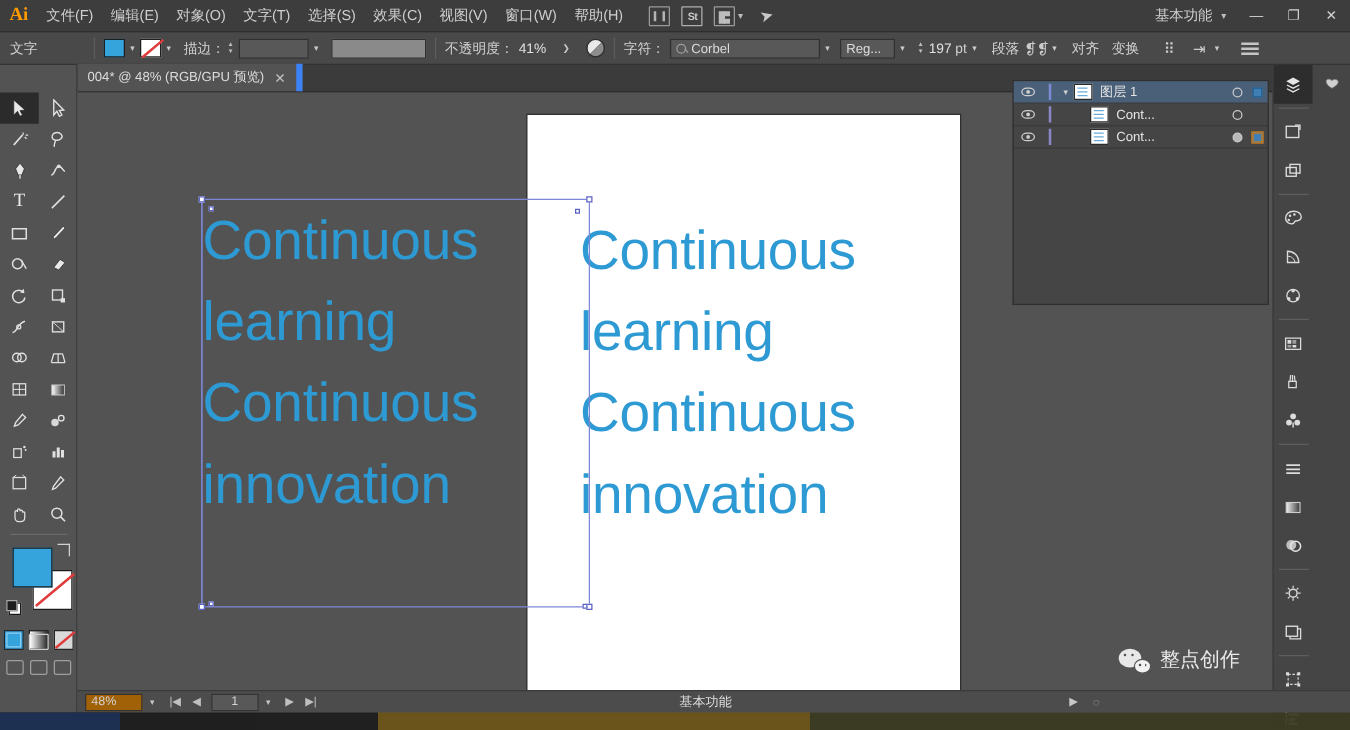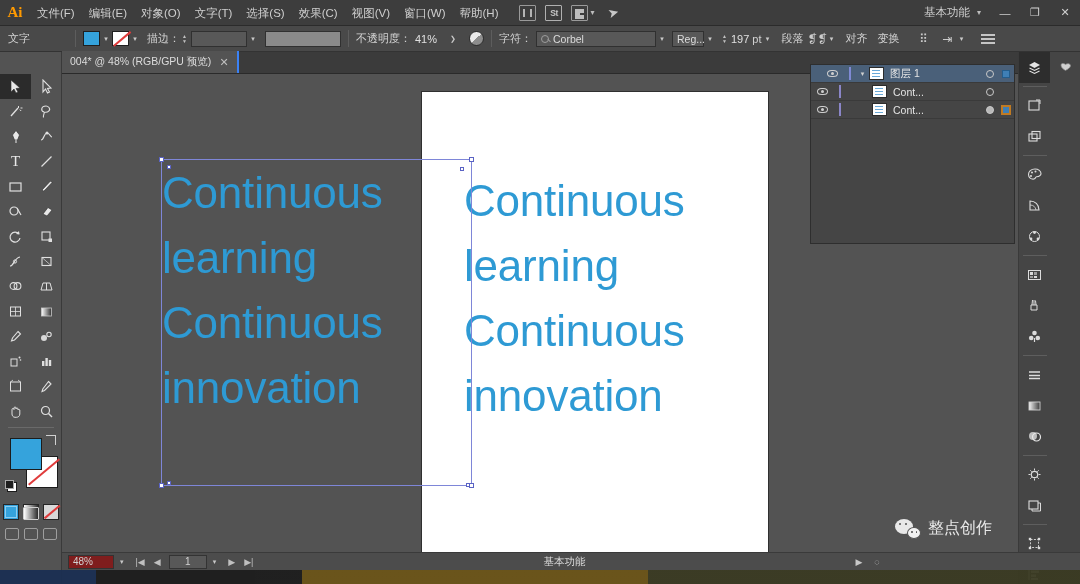--- a/index.html
+++ b/index.html
@@ -113,21 +113,21 @@
 
   
   .tabbar {
     position: absolute; left: 62px; top: 52px; width: 1018px; height: 22px;
     background: #3b3b3b; border-bottom: 1px solid #2a2a2a;
     display: flex; align-items: flex-end;
   }
   .doc-tab {
     height: 22px; background: #535353; display: flex; align-items: center;
     padding: 0 8px; gap: 8px; font-size: 10.5px; color: #dcdcdc;
-    border-right: 2px solid #3b82f6;
+    border-right: 5px solid #3b82f6;
   }
   .tab-close { font-size: 11px; color: #bfbfbf; }
 
   
   .toolbar {
     position: absolute; left: 0; top: 52px; width: 62px; height: 532px;
     background: #535353; border-right: 1px solid #3a3a3a;
   }
   .tool-grid { display: flex; flex-wrap: wrap; width: 62px; padding-top: 22px; }
   .tool {
@@ -241,21 +241,21 @@
   .panel-head-right { margin-left:auto; display:flex; align-items:center; gap:7px; padding-right:7px; }
   .chev2 { font-size:9px; color:#c3c3c3; letter-spacing:-1px;}
   .pmenu { display:flex; flex-direction:column; gap:2px; }
   .pmenu span { width:10px; height:1.4px; background:#c3c3c3; display:block; }
 
   .layer-rows { position:relative; }
   .lrow {
     height: 18px; display: flex; align-items: center;
     border-bottom: 1px solid #3a3a3a; font-size: 10.5px; color: #e4e4e4;
   }
-  .lrow.sel { background: #4a6079; padding-left: 10px; }
+  .lrow.sel { background: #4a6079; }
   .eye {
     width: 22px; display:flex; align-items:center; justify-content:center; flex:none;
   }
   .eye-g {
     width:11px; height:7px; border-radius:50%/60%; border:1.2px solid #cfcfcf; position:relative;
   }
   .eye-g::after {
     content:""; position:absolute; left:3.2px; top:1.3px; width:3px; height:3px;
     border-radius:50%; background:#cfcfcf;
   }
@@ -303,21 +303,21 @@
   .rail-btn.active { background:#2d2d2d; }
   .rail-div { width:24px; height:1px; background:#5e5e5e; margin:3px auto; }
 
   
   .statusbar {
     position: absolute; left: 62px; bottom: 14px; width: 1018px; height: 18px;
     background: #4c4c4c; border-top: 1px solid #3a3a3a;
     display: flex; align-items: center; font-size: 10px; color: #d2d2d2;
   }
   .zoom-field {
-    width: 46px; height: 14px; background:#7f1d1d; border:1px solid #333;
+    width: 46px; height: 14px; background:#a16207; border:1px solid #333;
     display:flex; align-items:center; padding-left:4px; margin-left: 6px; font-size:10px;
   }
   .sb-arrow { font-size:7px; color:#c8c8c8; margin: 0 6px; }
   .nav-group { display:flex; align-items:center; gap:9px; margin-left:6px; color:#c0c0c0; font-size:9px;}
   .page-field {
     width: 38px; height:14px; background:#585858; border:1px solid #333;
     display:flex; align-items:center; justify-content:center; font-size:10px;
   }
   .sb-tool { margin-left: 290px; font-size:10.5px; color:#dcdcdc;}
   .sb-play { margin-left: 270px; font-size:9px; color:#c8c8c8;}
@@ -417,21 +417,21 @@
     <span class="cb-pct" style="margin-left:4px">41%</span>
     <div class="dd-arrow" style="margin-left:10px">❯</div>
     <div class="opacity-icon" style="margin-left:10px"></div>
     <div class="cb-sep"></div>
     <span class="cb-label">字符：</span>
     <div class="field" style="width:120px;margin-left:4px;gap:4px">
       <span class="mag"></span>
       <span>Corbel</span>
     </div>
     <div class="dd-arrow">▾</div>
-    <div class="field" style="width:32px;margin-left:4px">Reg...</div>
+    <div class="field" style="width:44px;margin-left:4px">Reg...</div>
     <div class="dd-arrow">▾</div>
     <div class="stepper" style="margin-left:6px">
         <i>▲</i>
         <i>▼</i>
       </div>
     <span class="cb-pct" style="margin-left:4px">197</span>
     <span class="cb-label" style="margin-left:3px">pt</span>
     <div class="dd-arrow">▾</div>
     <span class="cb-label" style="margin-left:8px">段落</span>
     <div class="para-ico" style="margin-left:6px">❡❡</div>

